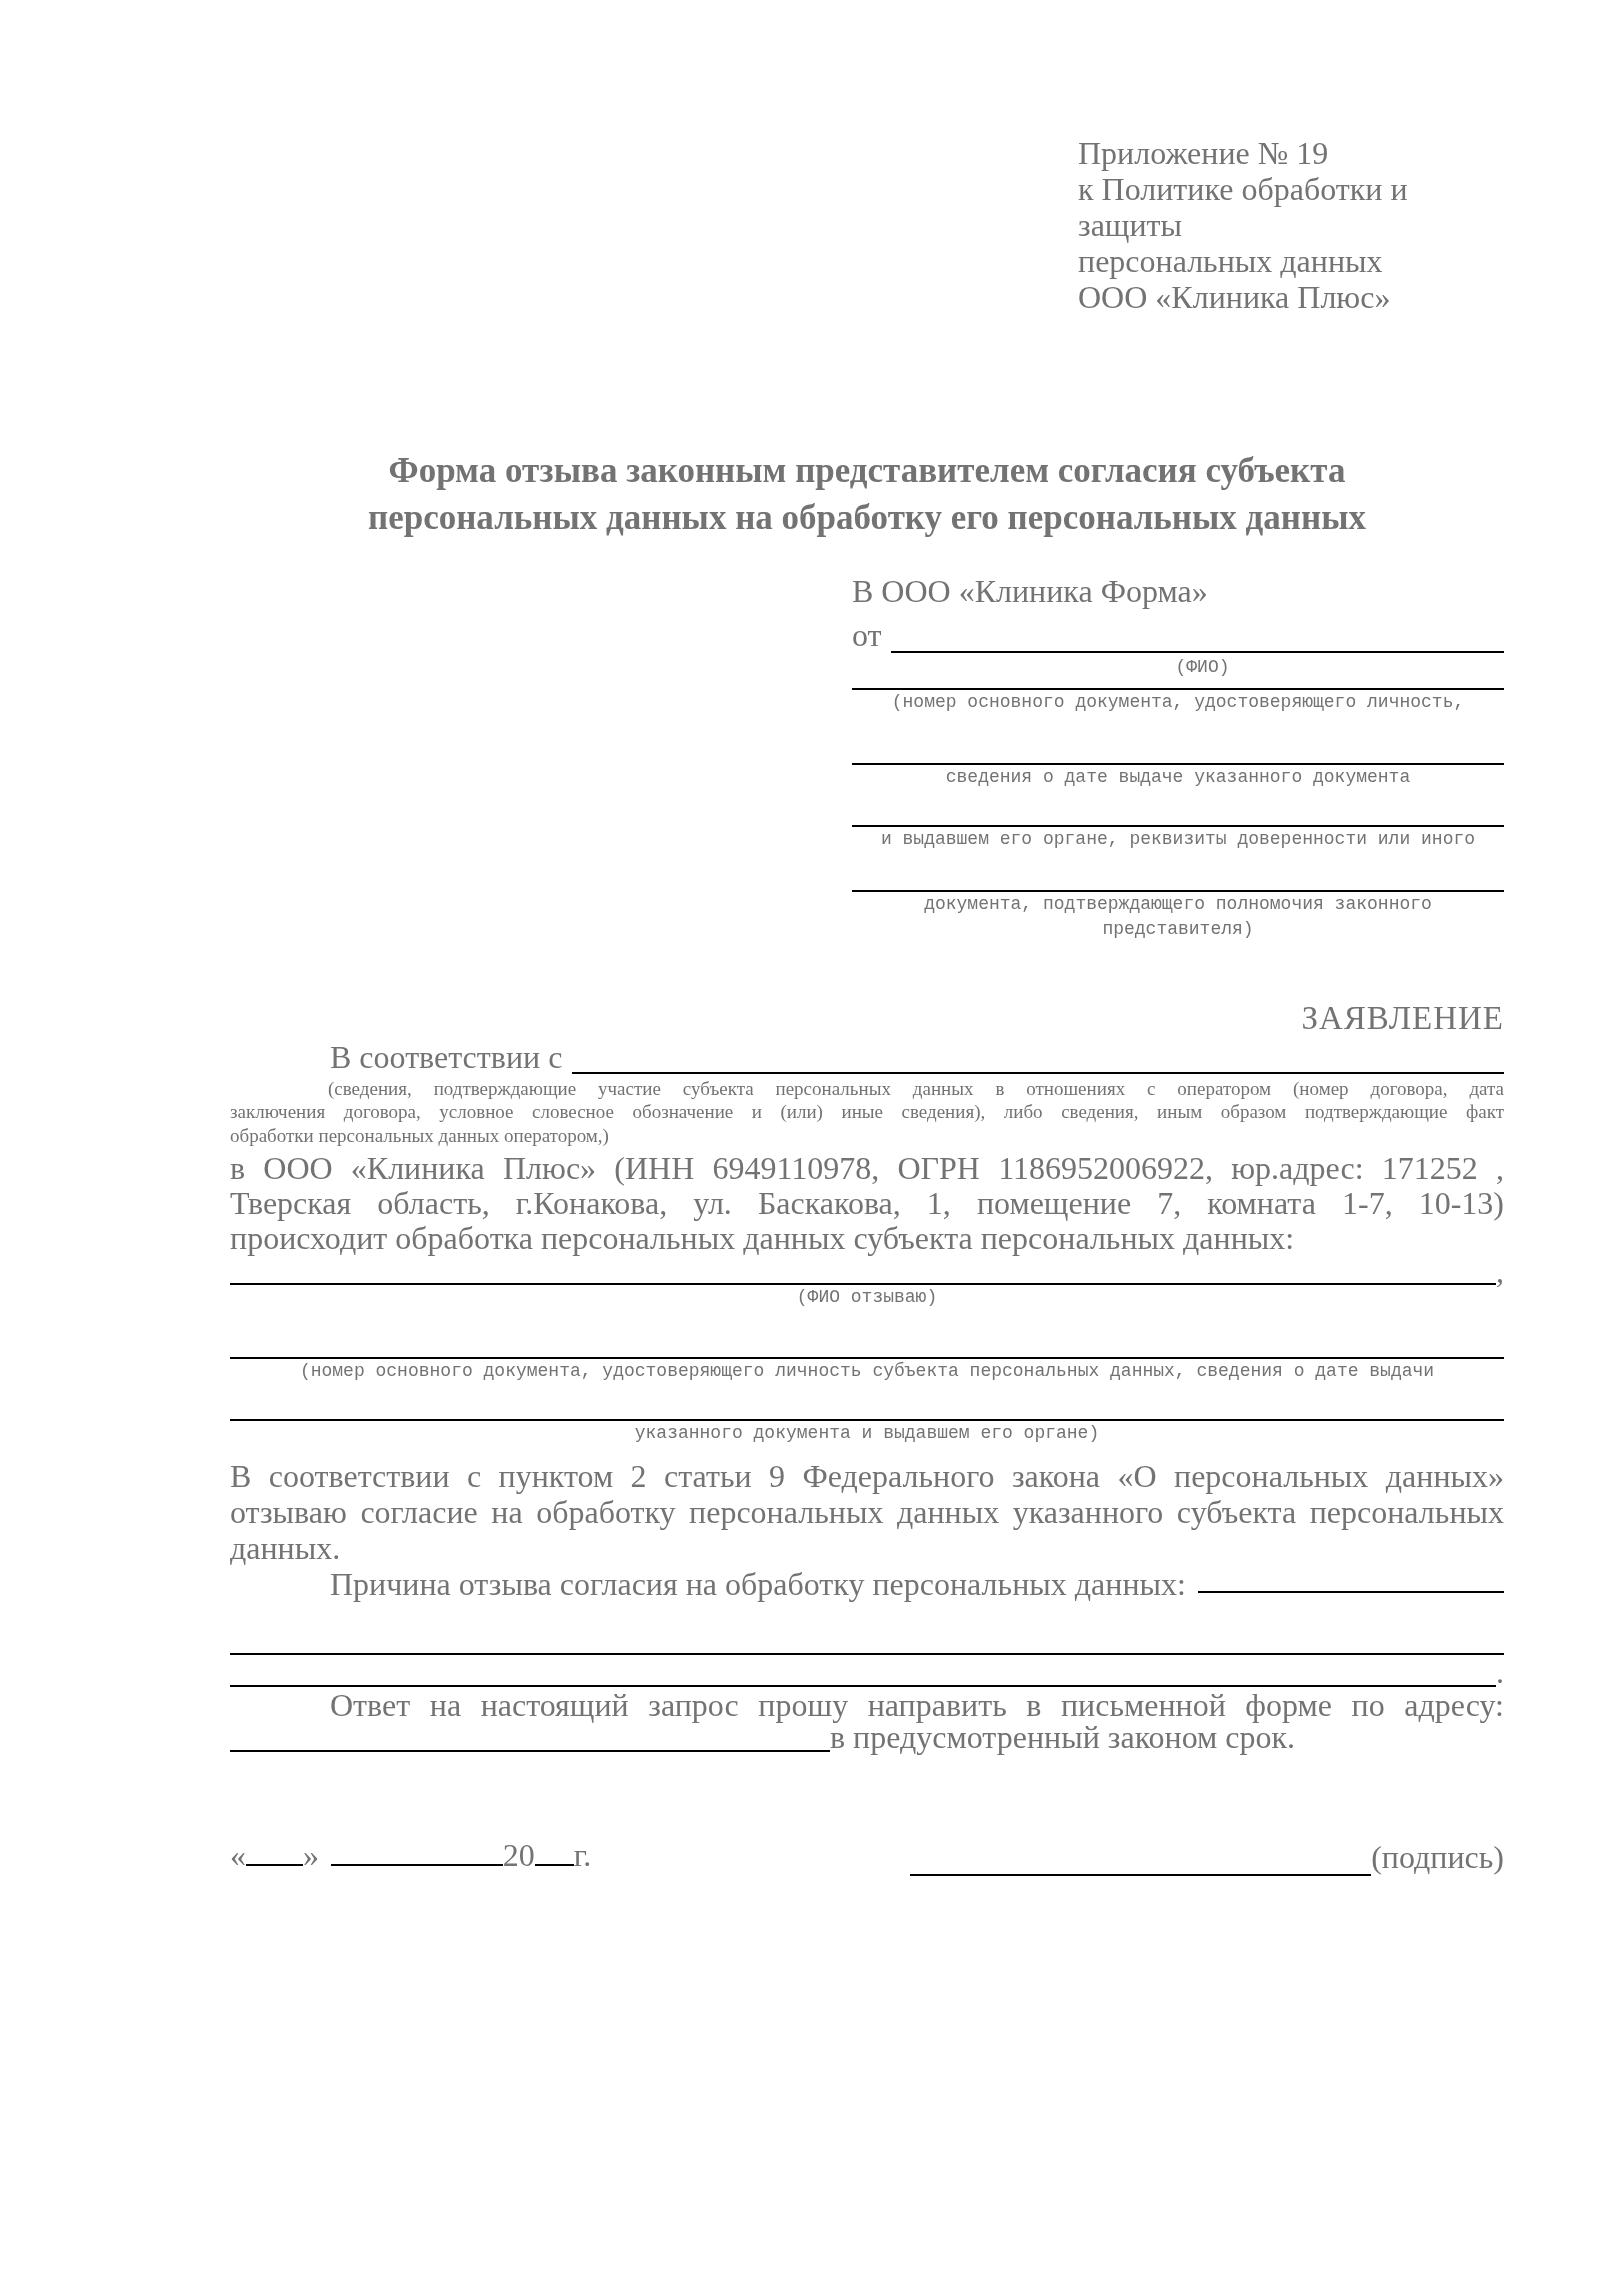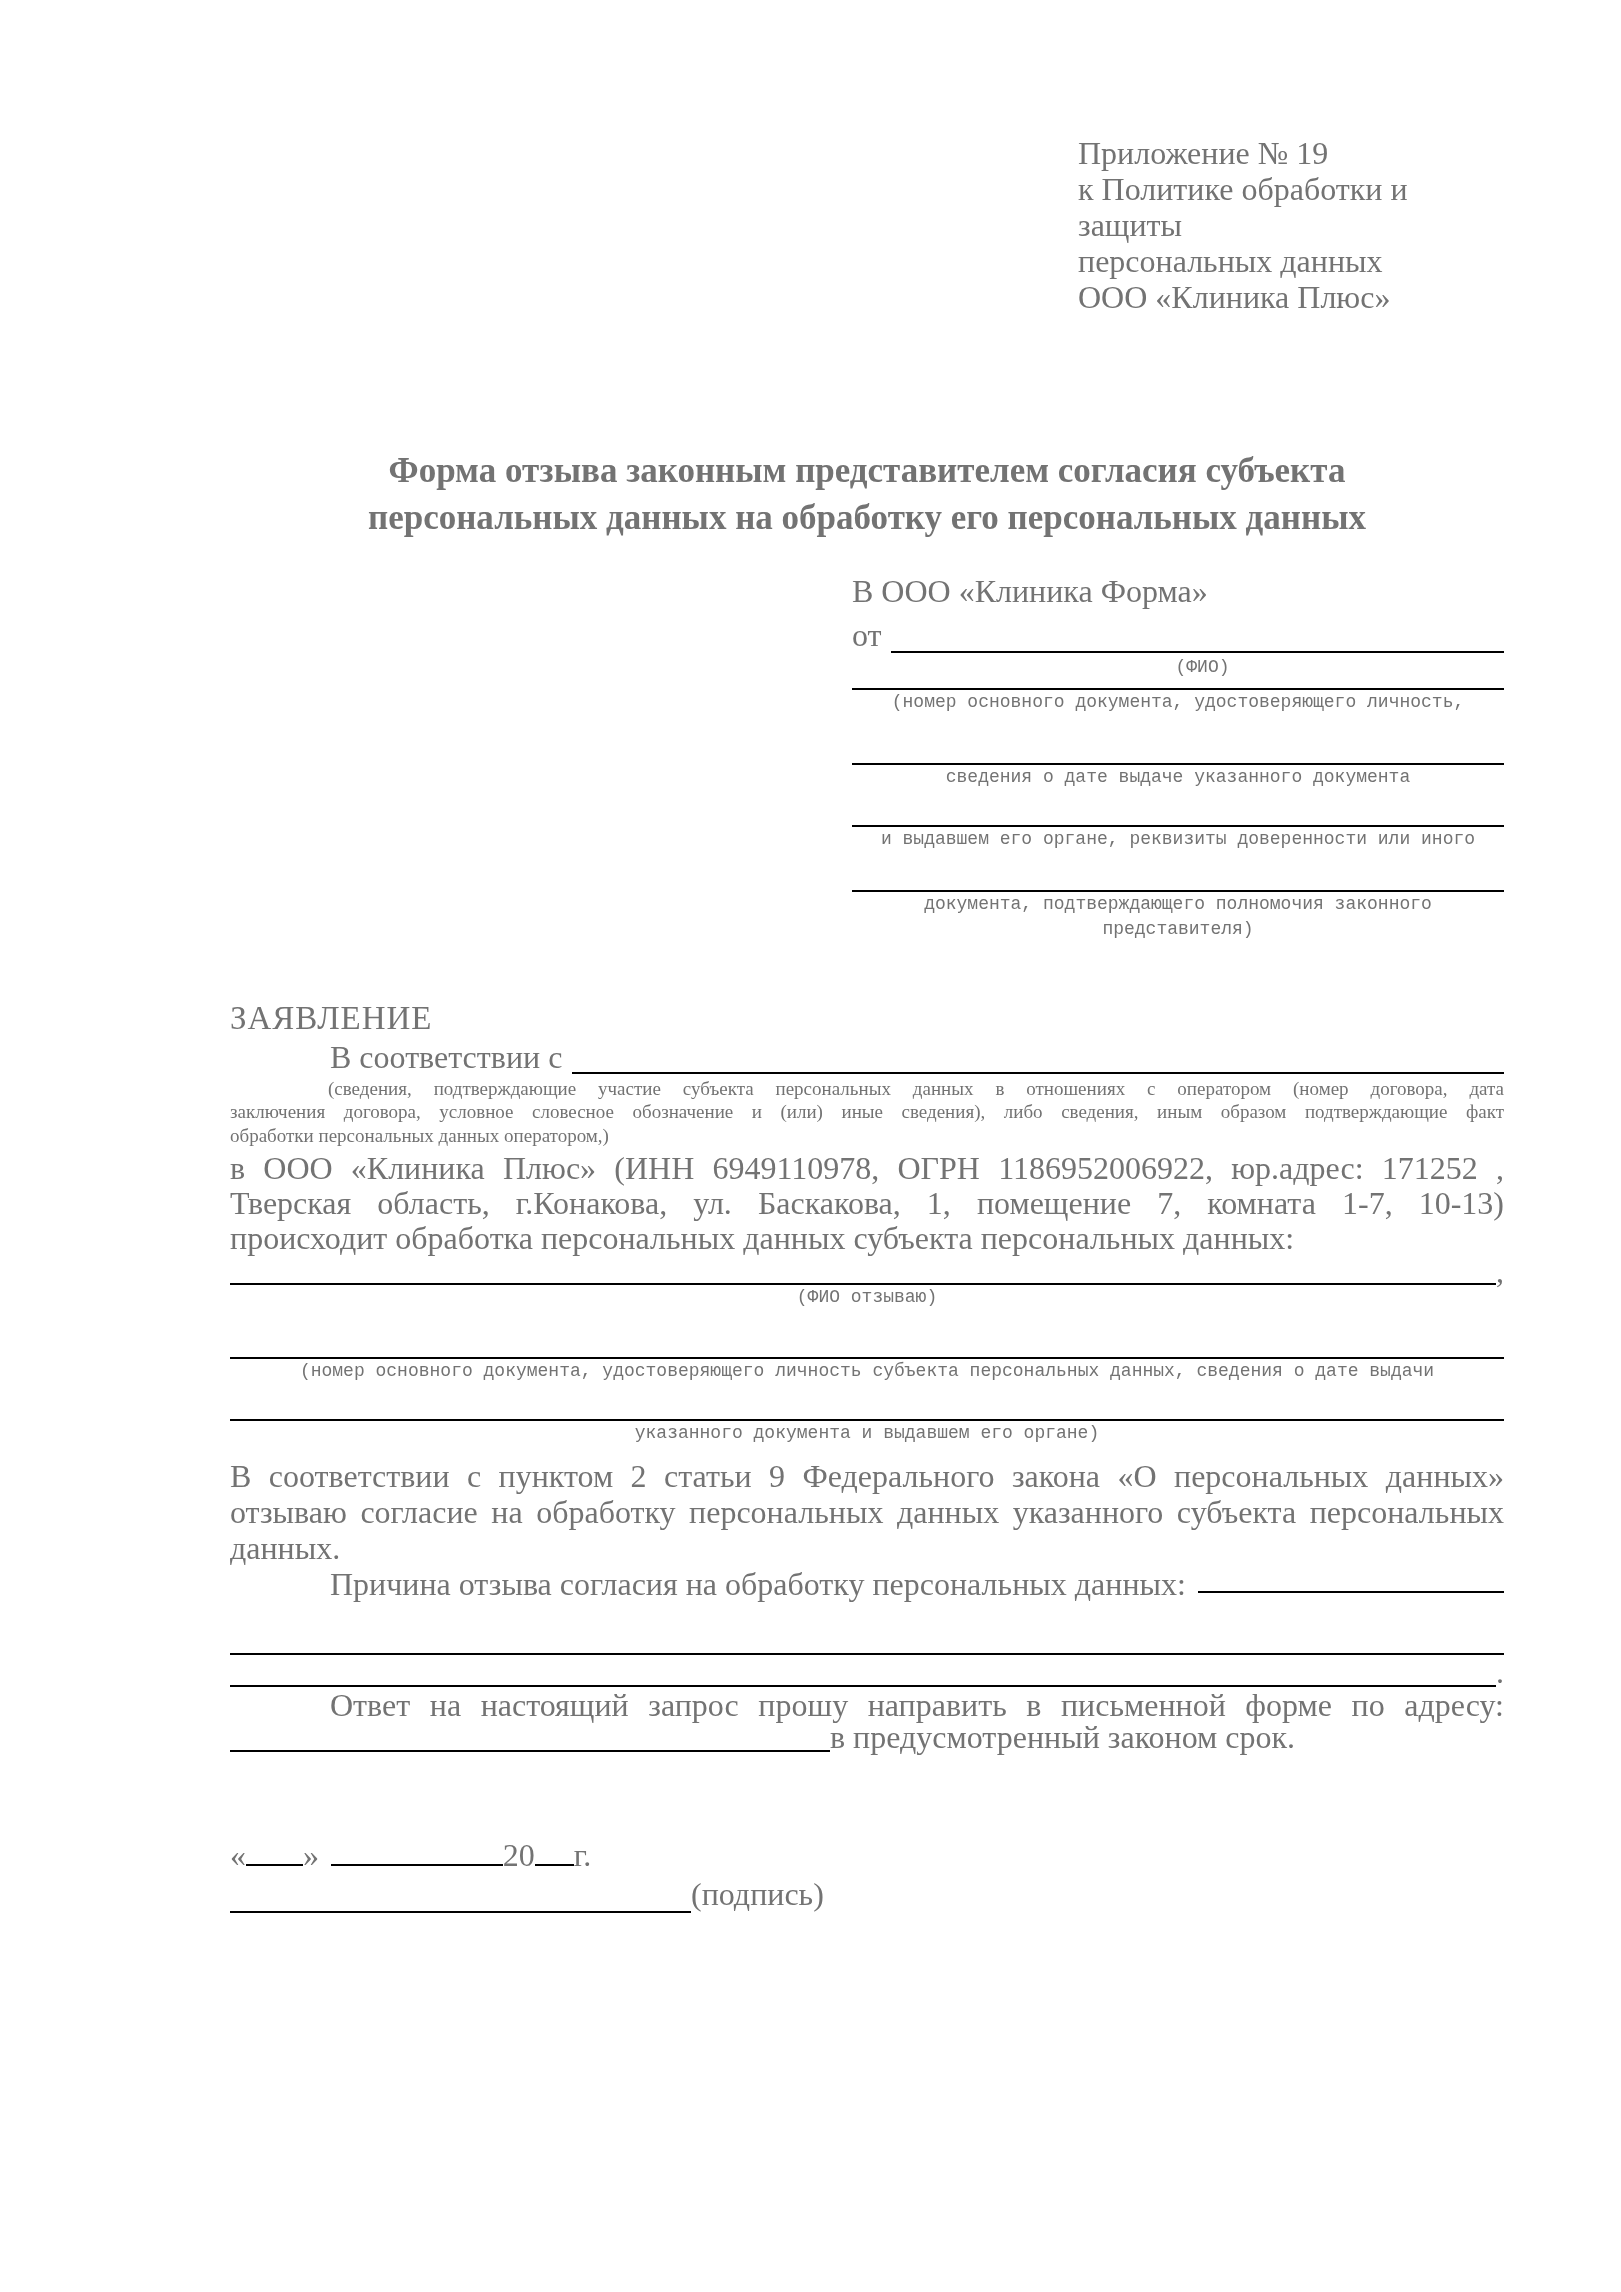--- a/index.html
+++ b/index.html
@@ -36,21 +36,21 @@
   .from-row .fill-line{margin-left:9.8px;height:35px;}
   .cap{font-size:18px;line-height:25.5px;text-align:center;font-family:Liberation Mono, monospace;}
   .addr-fio-cap{padding-left:49px;}
   .blank-line{border-bottom:2.9px solid #000;}
   .bl-1{height:7.8px;}
   .bl-2{height:47px;}
   .bl-3{height:35px;}
   .bl-4{height:37px;}
 
   
-  .stmt-heading{margin-top:56px;text-align:left;font-size:33px;line-height:39px;letter-spacing:1px;}
+  .stmt-heading{margin-top:56px;text-align:right;font-size:33px;line-height:39px;letter-spacing:1px;}
   .according-row{display:flex;height:39px;}
   .according-label{margin-left:100px;white-space:nowrap;line-height:39px;}
   .according-row .fill-line{margin-left:9.8px;height:34px;}
   .small-caption{font-size:19px;line-height:23.5px;}
   .small-caption .jl{text-align:justify;text-align-last:justify;}
   .sc-indent{padding-left:98px;}
   .para{line-height:36px;}
   .jline{text-align:justify;text-align-last:justify;}
   .op-para{margin-top:3.9px;line-height:35px;}
 
@@ -69,21 +69,21 @@
   .rule-row-2 .fill-line{height:32px;}
   .rule-row-2 .tail{line-height:29px;}
 
   .confirm{margin-top:13.7px;}
   .cf-indent{padding-left:100px;}
   .reply-tail-row{display:flex;align-items:flex-end;height:29px;}
   .reply-tail-row .lead-line{width:600px;border-bottom:2.9px solid #000;height:29px;}
   .reply-tail-row .tail{line-height:29px;}
 
   
-  .footer-row{display:flex;justify-content:space-between;margin-top:83px;height:41px;line-height:41px;flex-direction:column;}
+  .footer-row{display:flex;justify-content:space-between;margin-top:83px;height:41px;line-height:41px;}
   .date-part{white-space:nowrap;}
   .u{display:inline-block;border-bottom:2.9px solid #000;height:29px;vertical-align:baseline;}
   .u-day{width:57px;}
   .u-month{width:172px;margin-left:11.8px;}
   .u-year{width:39px;}
   .sign-part{display:flex;align-items:flex-end;}
   .sign-part .sig-line{width:461px;border-bottom:2.9px solid #000;height:33px;}
   .sign-part .tail{line-height:37px;}
 </style>
 </head>

